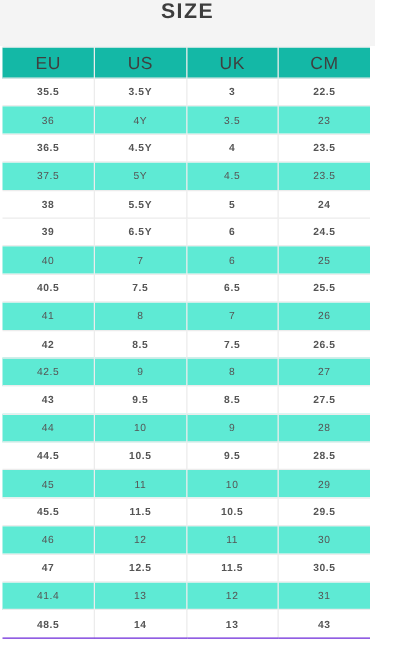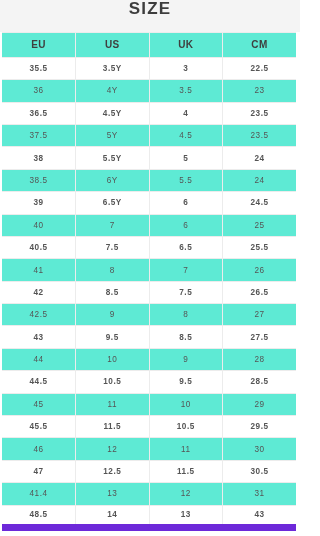--- a/index.html
+++ b/index.html
@@ -69,23 +69,23 @@
     color: #4a4a4a;
     box-sizing: border-box;
   }
 
   table.size-table th:last-child,
   table.size-table td:last-child {
     border-right: none;
   }
 
   table.size-table thead th {
-    background: #5eead4;
-    font-size: 10px;
-    font-weight: bold;
+    background: #14b8a6;
+    font-size: 14px;
+    font-weight: normal;
     color: #3f3f3f;
     letter-spacing: 0.4px;
     height: 25px;
     border-top: 1px solid #ececec;
   }
 
   table.size-table tbody td {
     font-size: 8.2px;
     letter-spacing: 0.5px;
     color: #555555;
@@ -94,21 +94,21 @@
   table.size-table tbody tr.odd td {
     background: #ffffff;
     font-weight: bold;
   }
 
   table.size-table tbody tr.even td {
     background: #5eead4;
   }
 
   table.size-table tbody tr:last-child td {
-    border-bottom: 7px solid #6d28d9;
+    border-bottom: 1px solid #6d28d9;
   }
 </style>
 </head>
 <body>
 
 <div class="sheet">
 
   <div class="title-bar">
     <span class="title-text">SIZE</span>
   </div>
@@ -153,26 +153,20 @@
             <td>5Y</td>
             <td>4.5</td>
             <td>23.5</td>
           </tr>
           <tr class="odd">
             <td>38</td>
             <td>5.5Y</td>
             <td>5</td>
             <td>24</td>
           </tr>
-          <tr class="even">
-            <td>38.5</td>
-            <td>6Y</td>
-            <td>5.5</td>
-            <td>24</td>
-          </tr>
           <tr class="odd">
             <td>39</td>
             <td>6.5Y</td>
             <td>6</td>
             <td>24.5</td>
           </tr>
           <tr class="even">
             <td>40</td>
             <td>7</td>
             <td>6</td>

